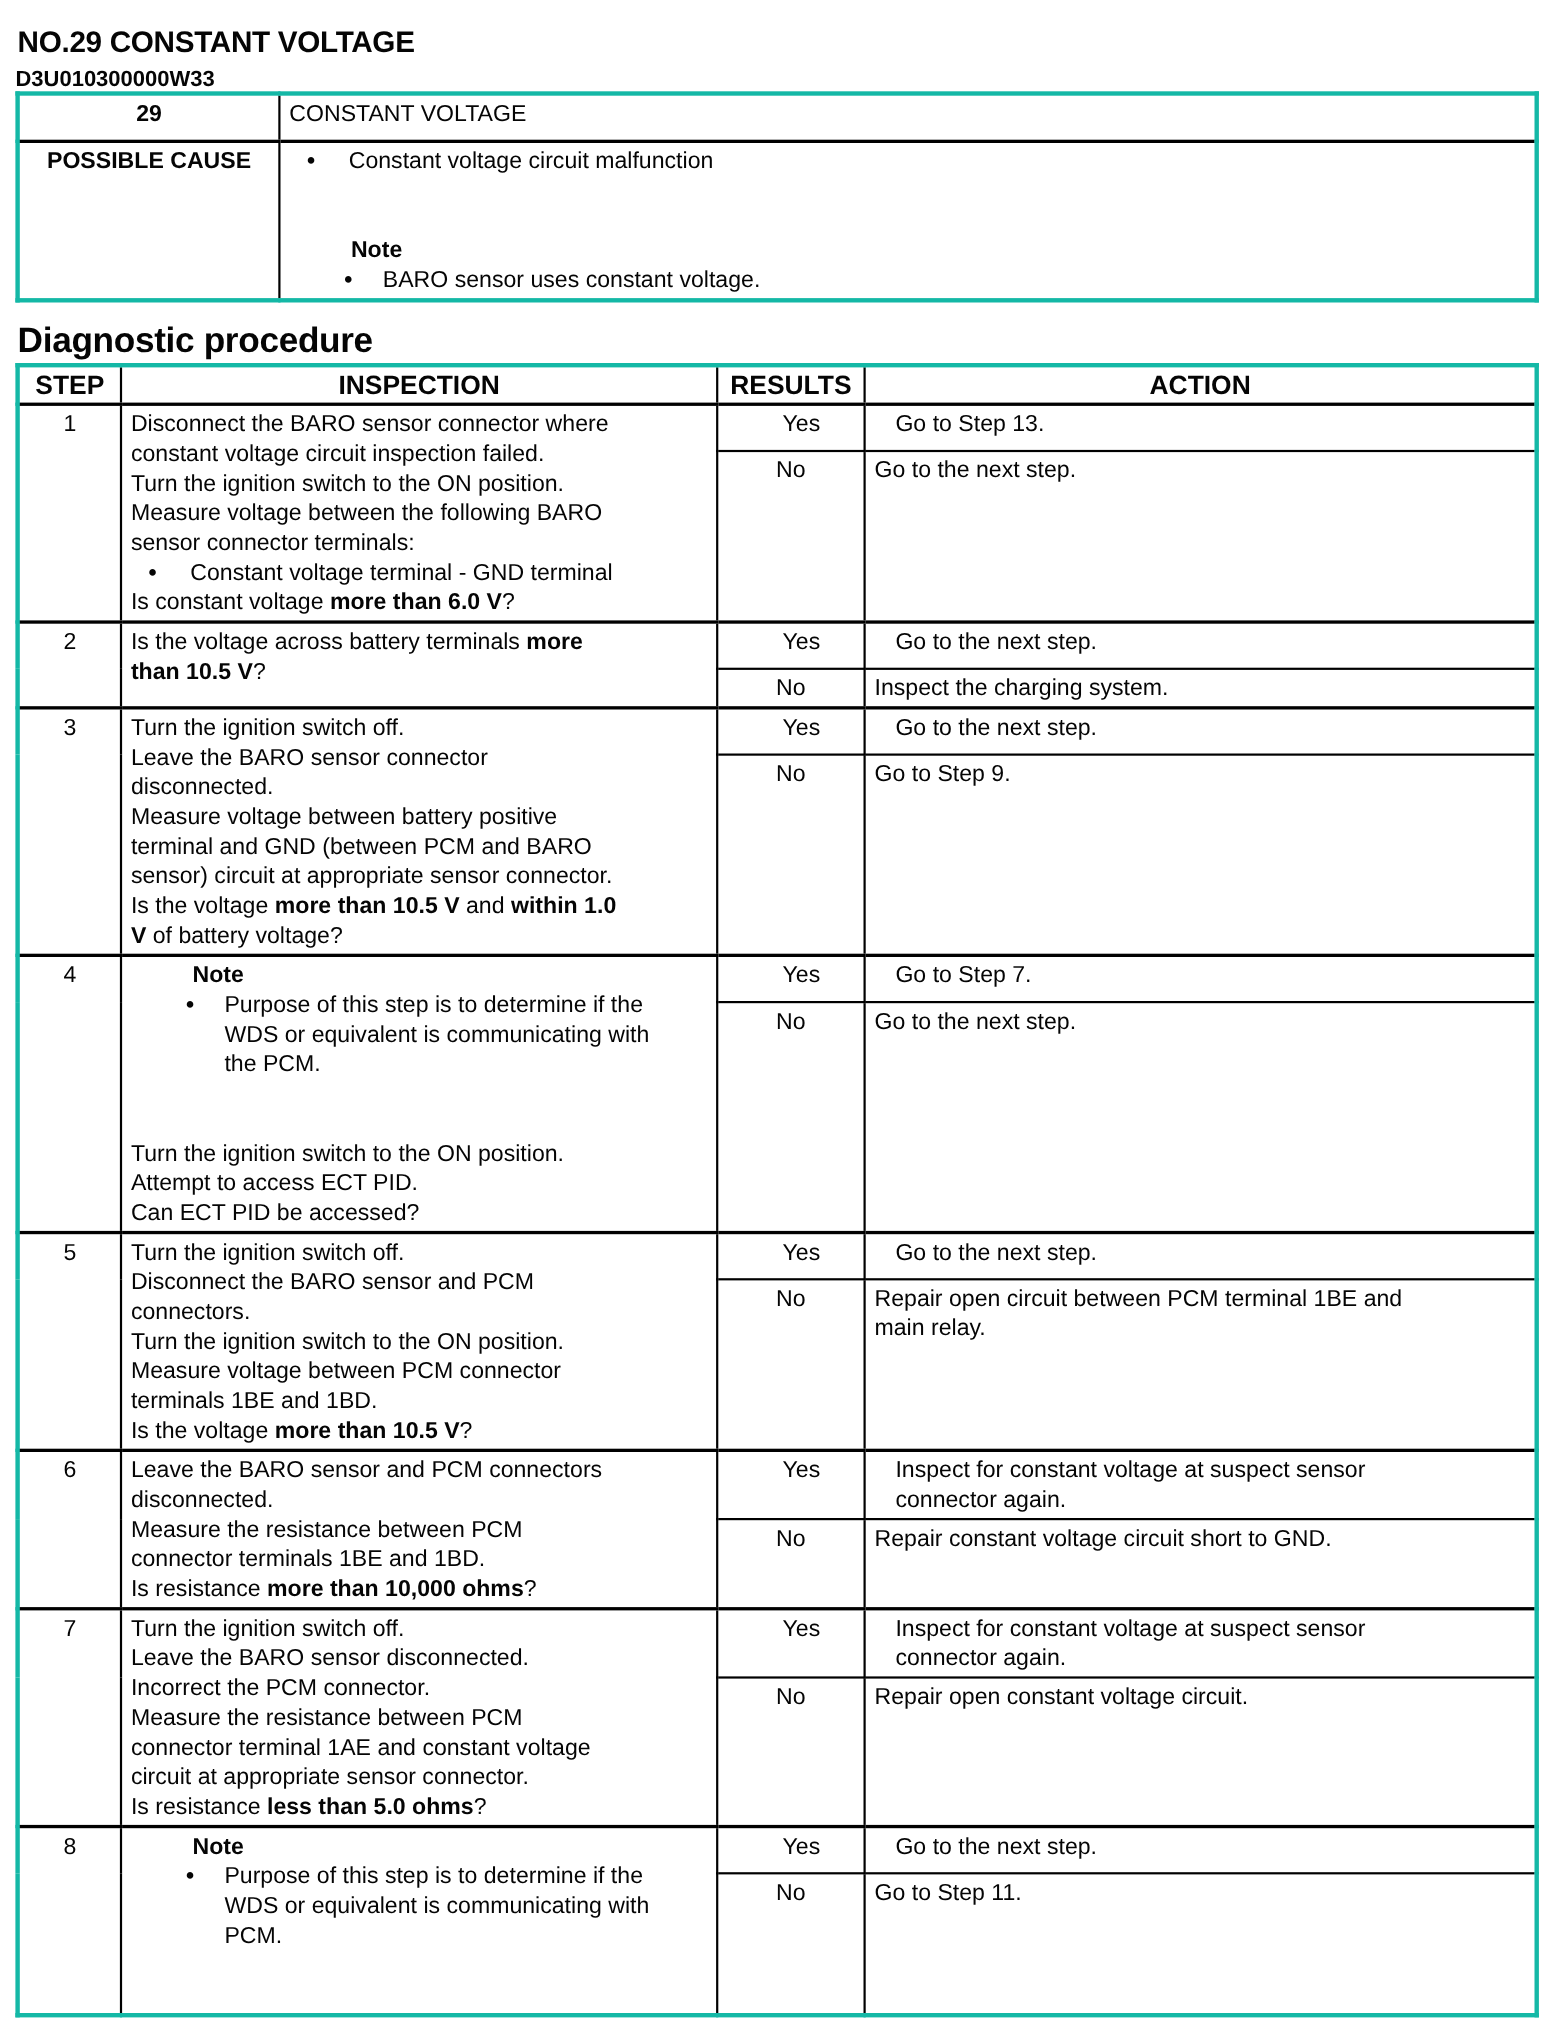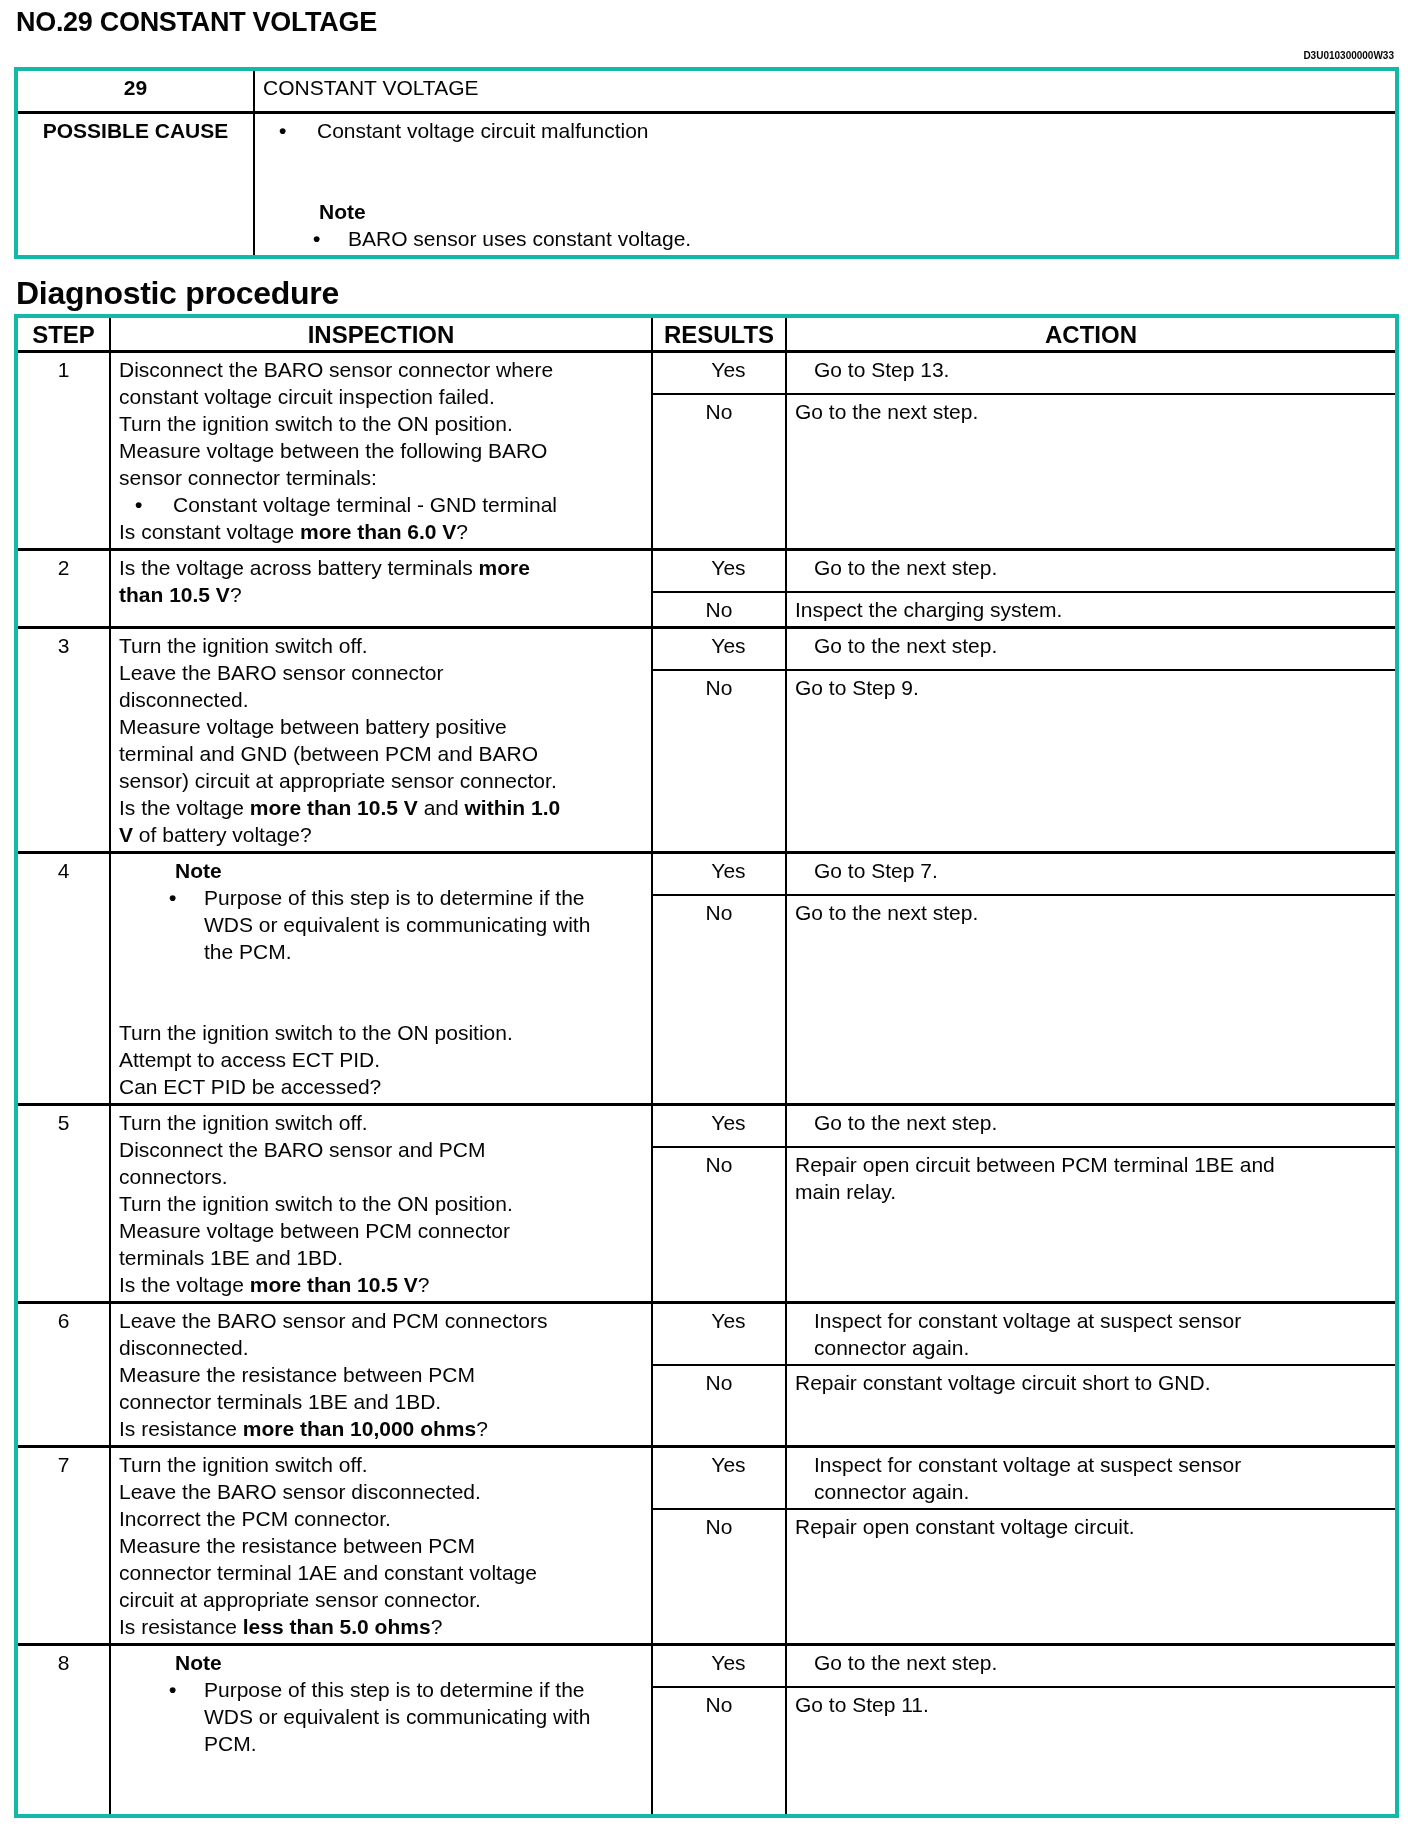--- a/index.html
+++ b/index.html
@@ -4,24 +4,24 @@
 <style>
   html,body{margin:0;padding:0;background:#ffffff;}
   body{
     width:1408px;height:1848px;overflow:hidden;
     font-family:"Liberation Sans","DejaVu Sans",sans-serif;
     color:#050505;-webkit-font-smoothing:antialiased;
   }
   .page{padding:6px 13px 0 14px;}
   .page-title{
     font-size:27px;font-weight:bold;letter-spacing:-0.3px;
-    margin:0 0 0 2px;line-height:32px;
+    margin:16px 0 0 2px;line-height:32px;
   }
   .doc-code{
-    text-align:right;font-size:10px;font-weight:bold;
+    font-size:20px;font-weight:bold;
     margin:10px 1px 3px 0;line-height:16px;
   }
   table{border-collapse:collapse;table-layout:fixed;width:1381px;}
   .tbl{border:4px solid #14b8a6;}
   .tbl td,.tbl th{
     border:2px solid #000;
     font-size:21px;line-height:27px;vertical-align:top;
     padding:3px 8px;overflow:hidden;
   }
   

